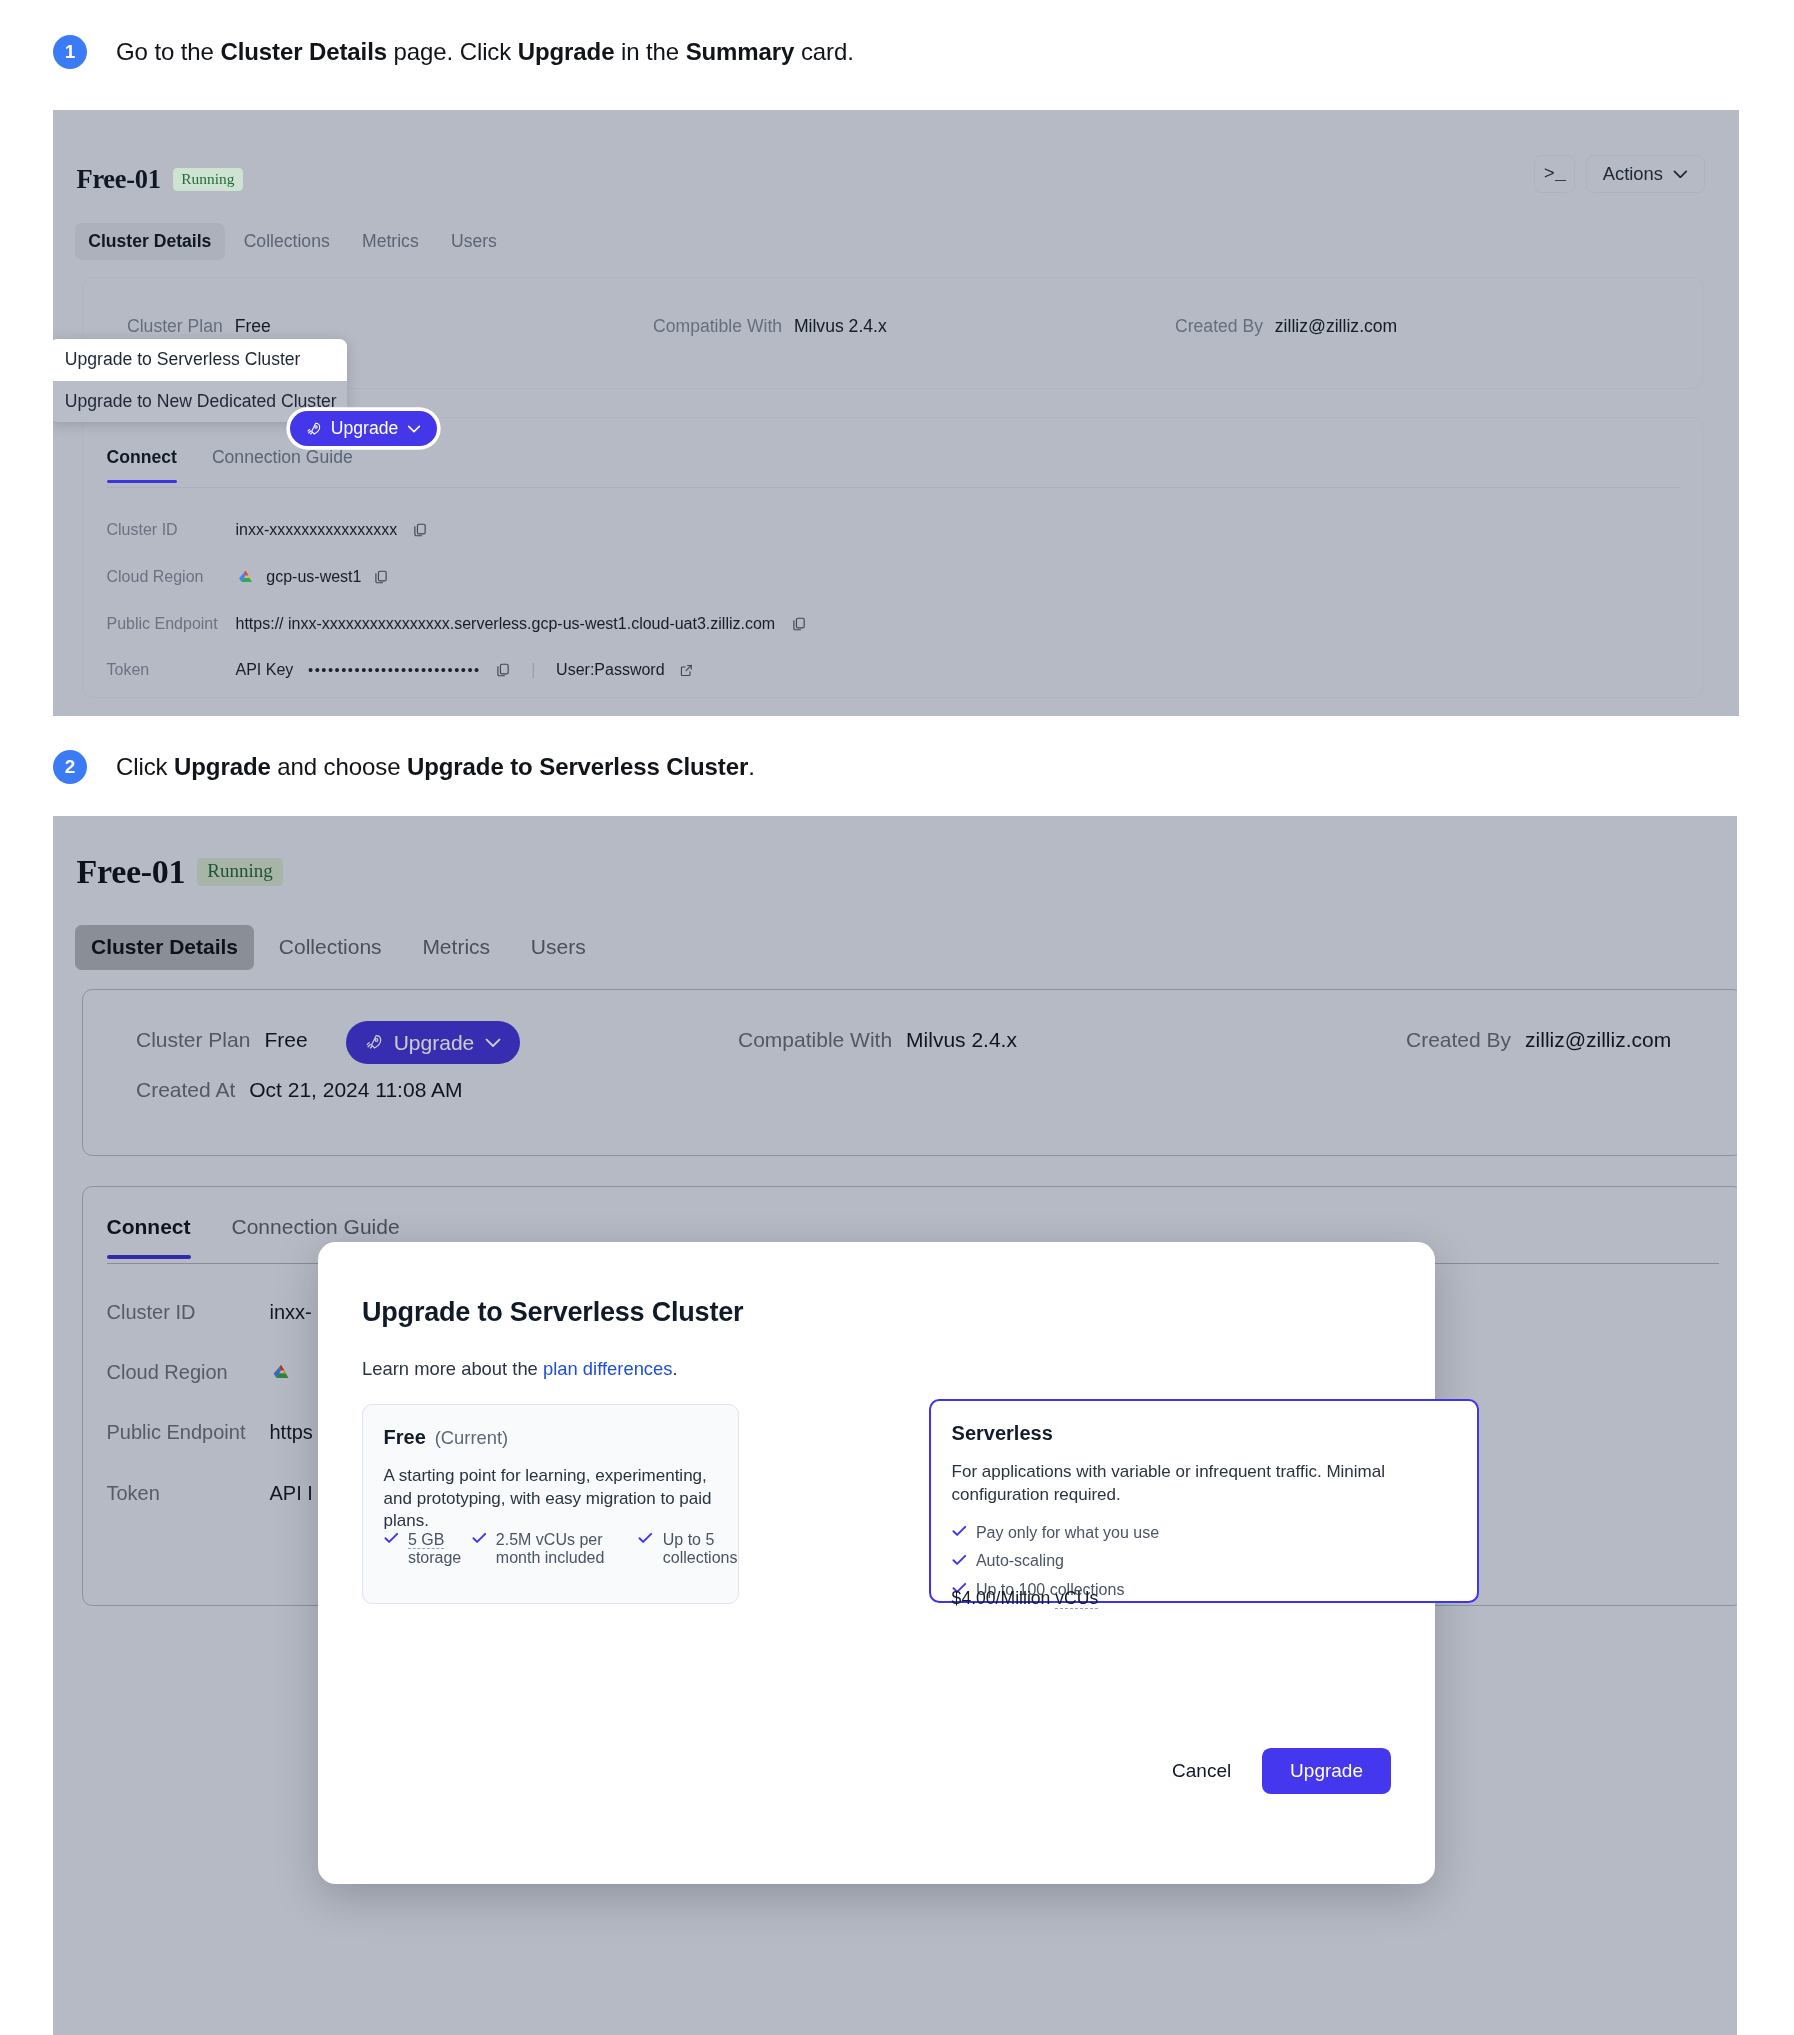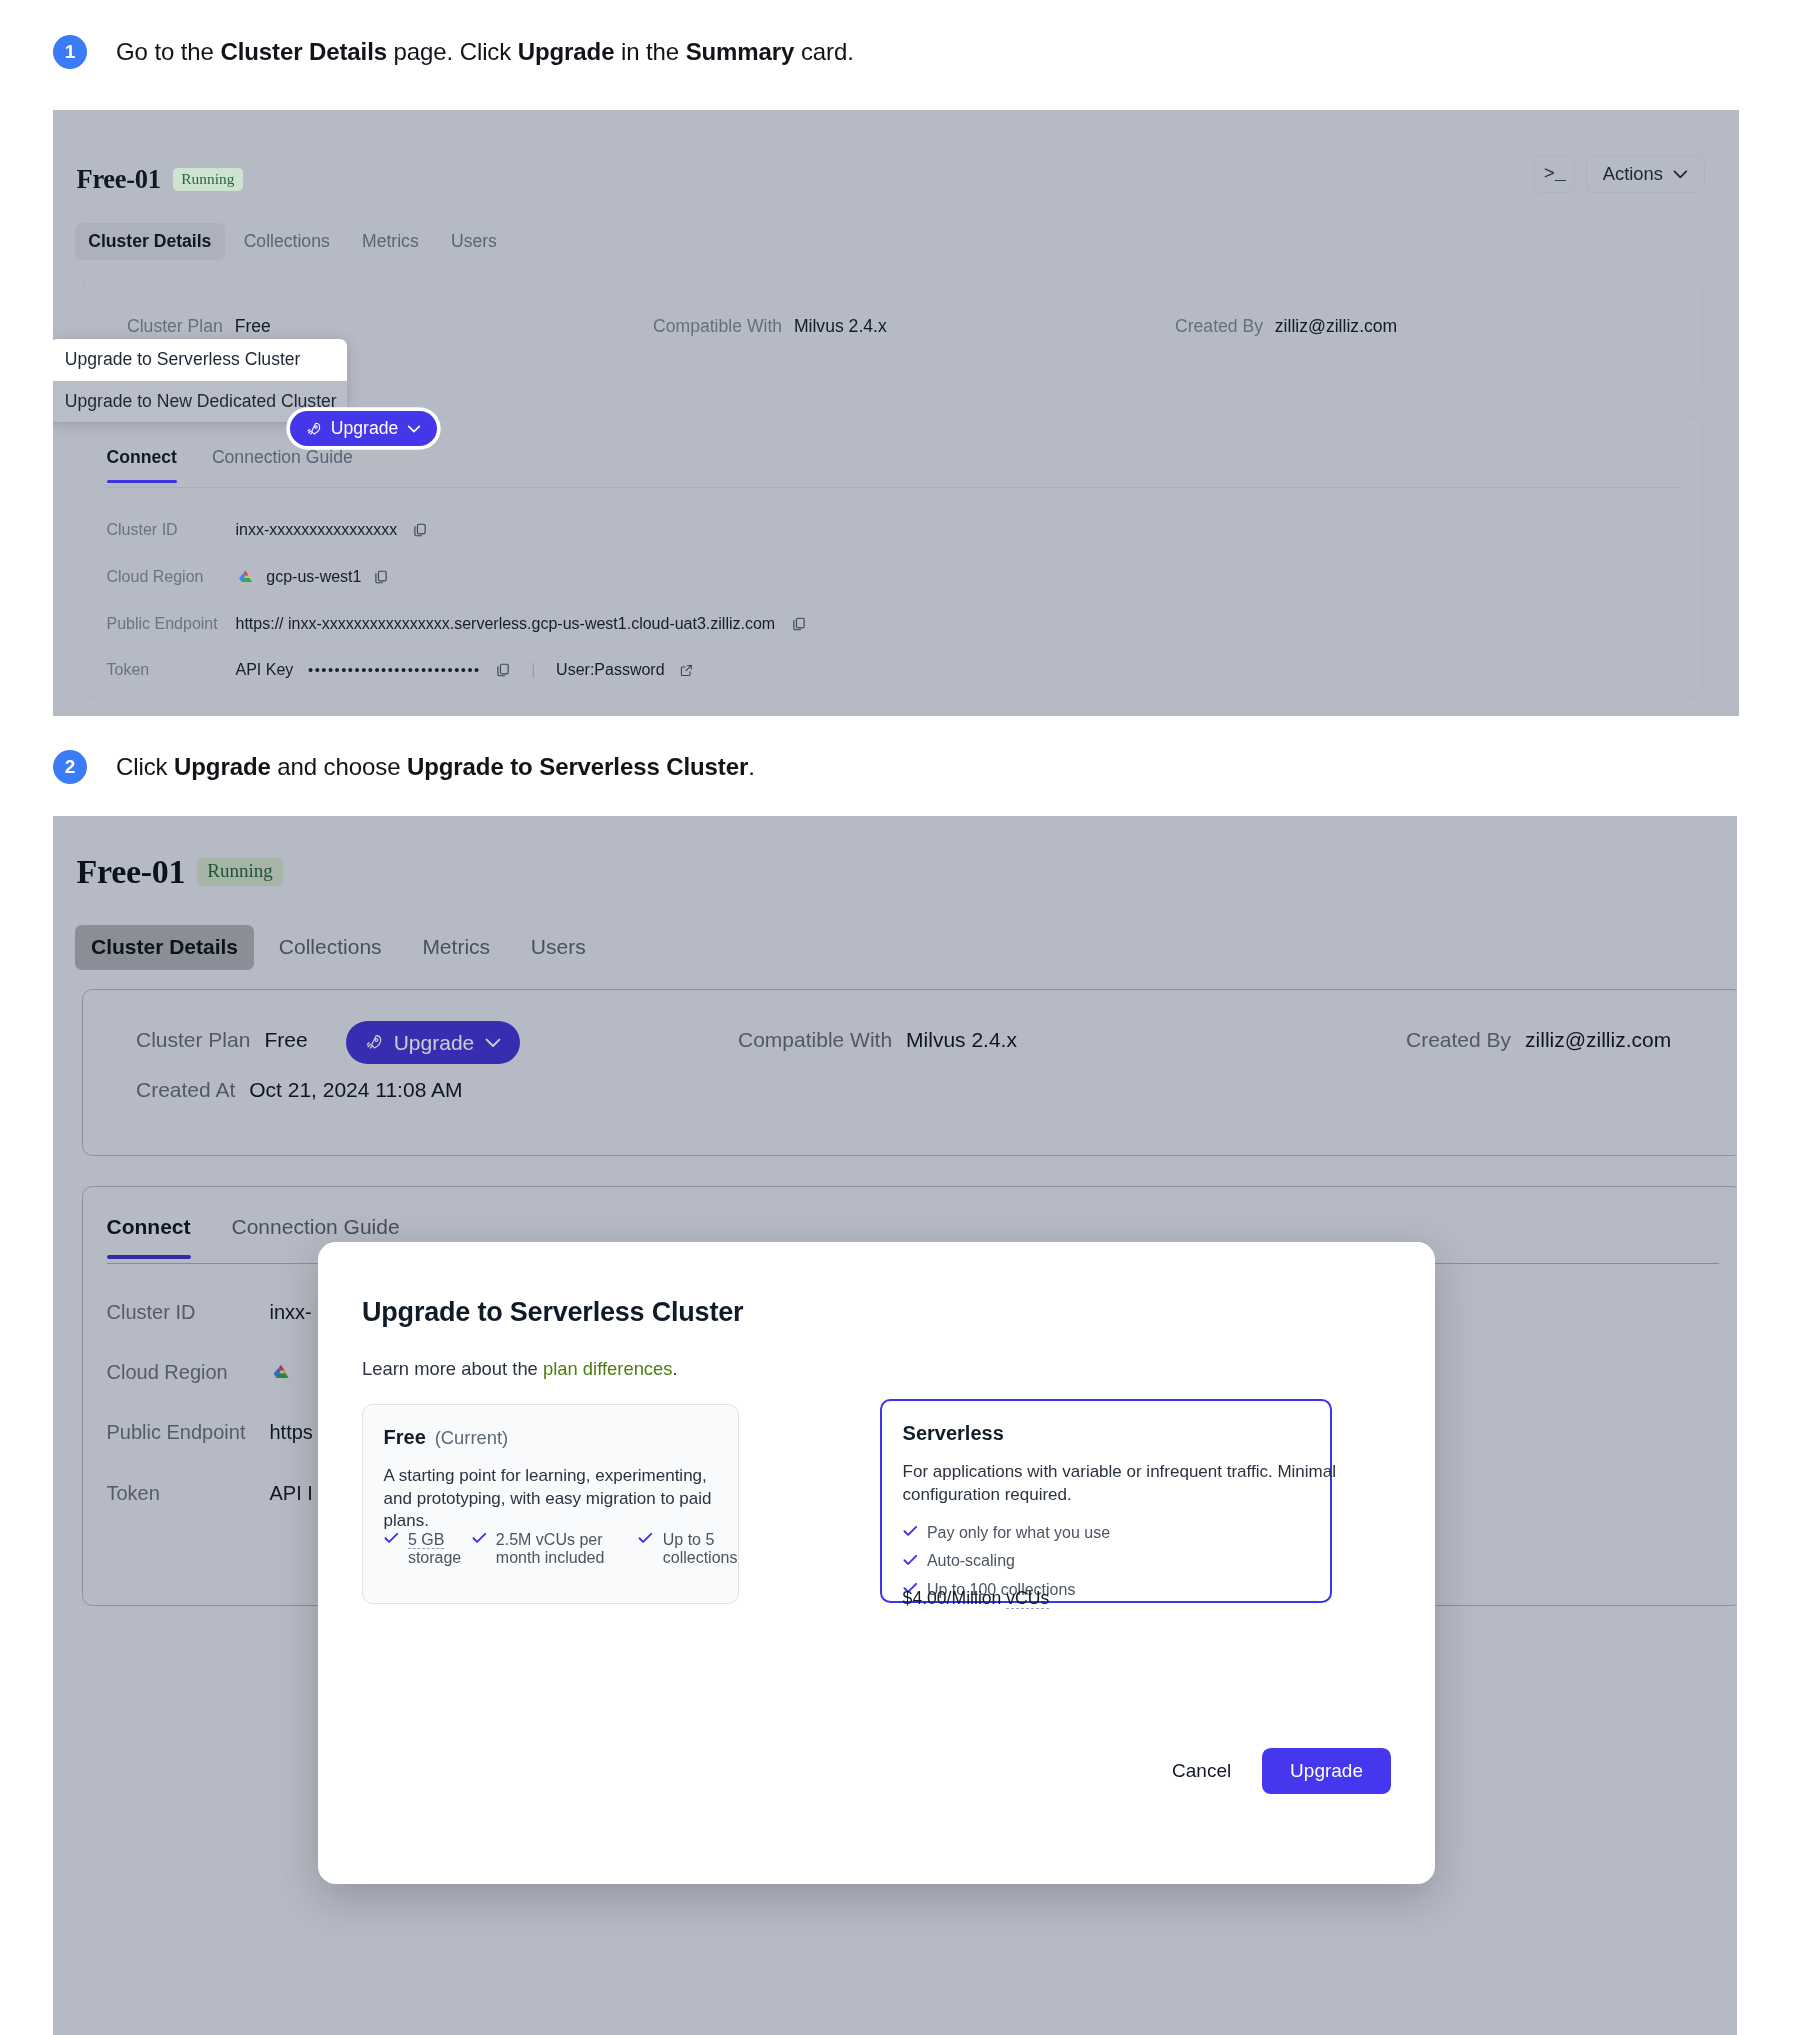--- a/index.html
+++ b/index.html
@@ -188,21 +188,21 @@
     box-shadow: 0 13.2px 44px rgba(10,16,30,.22);
     z-index: 60;
   }
   .modal-title {
     font-size: 27px;
     font-weight: 700;
     color: #111a27;
     letter-spacing: -0.2px;
   }
   .modal-sub { font-size: 18.4px; color: #2b3442; }
-  .modal-sub a { color: #4d7c0f; text-decoration: none; }
+  .modal-sub a { color: #1d4ed8; text-decoration: none; }
 
   .plan-card {
     border: 0.7px solid #dfe3ea;
     border-radius: 10.3px;
     background: #f8fafc;
     position: relative;
   }
   .plan-card.selected {
     border: 2.2px solid #3f33f0;
     background: #ffffff;
@@ -520,21 +520,21 @@
             <span class="tick">
               <svg width="14.7" height="11.8" viewBox="0 0 20 16">
                   <path d="M2 8.5l5 5L18 2.5" fill="none" stroke="#3f33f0" stroke-width="2.6" stroke-linecap="round" stroke-linejoin="round"></path>
                 </svg>
             </span>
             <span>Up to 5 collections</span>
           </div>
         </div>
       </div>
 
-      <div class="plan-card selected" style="position:absolute; left:562px; top:157px; width:452px; height:204px;">
+      <div class="plan-card selected" style="position:absolute; left:611px; top:157px; width:550px; height:204px;">
         <div style="position:absolute; left:20.6px; top:20.6px;">
           <span class="plan-name">Serverless</span>
         </div>
         <div class="plan-desc" style="position:absolute; left:20.6px; top:60px; width:456px;">For applications with variable or infrequent traffic. Minimal configuration required.</div>
         <div style="position:absolute; left:20.6px; top:123px; display:flex; flex-direction:column; gap:10.3px;">
           <div class="feat">
             <span class="tick">
               <svg width="14.7" height="11.8" viewBox="0 0 20 16">
                   <path d="M2 8.5l5 5L18 2.5" fill="none" stroke="#3f33f0" stroke-width="2.6" stroke-linecap="round" stroke-linejoin="round"></path>
                 </svg>

